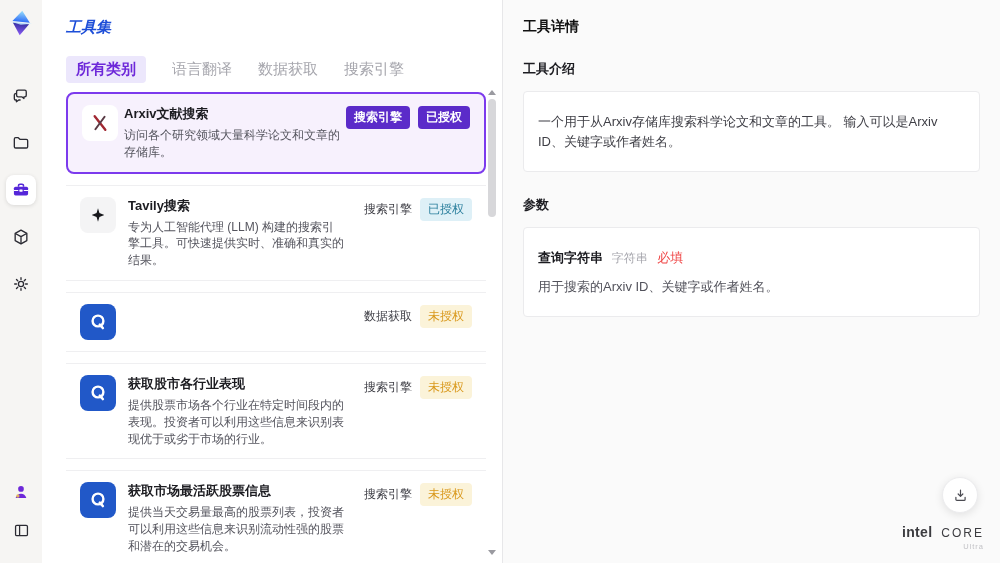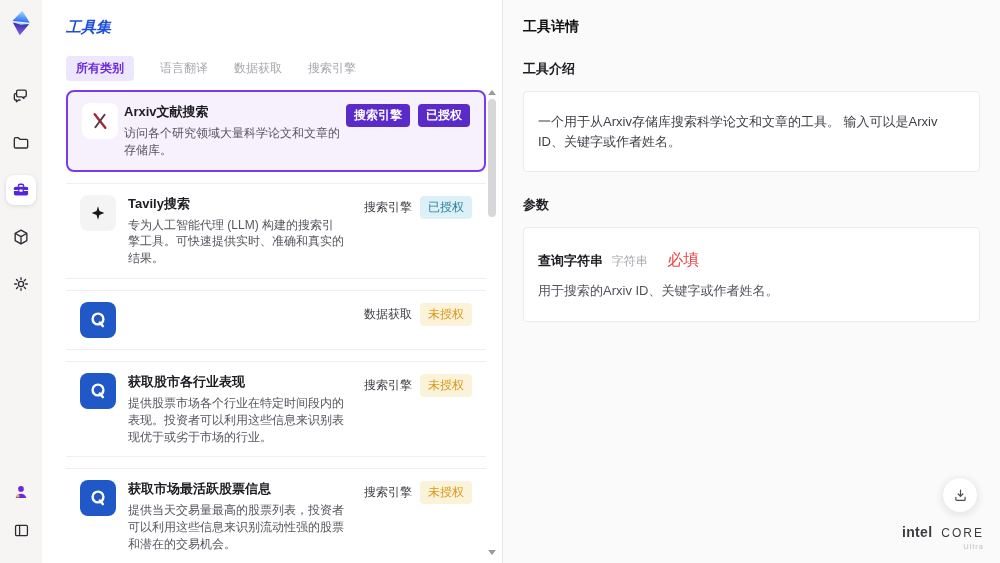--- a/index.html
+++ b/index.html
@@ -10,21 +10,21 @@
   .rail { width:42px; background:#f6f5f3; display:flex; flex-direction:column; align-items:center; padding:9px 0 10px; flex-shrink:0; }
   .rail .logo { width:28px; height:28px; margin-bottom:44px; }
   .rail-btn { width:30px; height:30px; display:flex; align-items:center; justify-content:center; border-radius:8px; margin-bottom:17px; cursor:pointer; }
   .rail-btn.active { background:#fff; box-shadow:0 1px 4px rgba(0,0,0,.12); }
   .rail-spacer { flex:1; }
   .rail-btn.bottom { margin-bottom:8px; }
 
   
   .left-panel { width:460px; flex-shrink:0; background:#fff; padding:18px 16px 0 24px; position:relative; }
   .panel-title { font-size:15px; font-weight:700; color:#1d4ed8;font-style:italic; }
-  .tabs { display:flex; gap:26px; margin-top:19px; font-size:12px; }
+  .tabs { display:flex; gap:26px; margin-top:19px; font-size:15px; }
   .tab { color:#a6a6ad; cursor:pointer; padding:4px 0; white-space:nowrap; }
   .tab.active { background:#ece7fc; color:#6d28d9; font-weight:700; padding:4px 10px; border-radius:4px; }
 
   .tool-list { margin-top:9px; width:420px; height:466px; overflow:hidden; }
   .tool-card { display:flex; gap:12px; padding:11px 14px; background:#fff; margin-bottom:11px;
                border-top:1px solid #efeff1; border-bottom:1px solid #efeff1; cursor:pointer; }
   .tool-card.selected { border:2px solid #7c3aed; background:#f7f1fd; border-radius:8px;gap:6px; }
   .tool-icon { width:36px; height:36px; border-radius:8px; background:#f4f4f5; flex-shrink:0;
                display:flex; align-items:center; justify-content:center; overflow:hidden; }
   .tool-icon.tile-white { background:#fff; }
@@ -46,21 +46,21 @@
   .arr.down { border-top:5px solid #9a9aa0; margin-top:auto; }
   .thumb { width:8px; height:118px; background:#d7d7da; border-radius:4px; margin-top:4px; }
 
   
   .right-panel { flex:1; background:#fafafa; border-left:1px solid #e7e7e9; padding:18px 20px; position:relative; }
   .detail-title { font-size:14px; font-weight:700; color:#111; }
   .section-heading { font-size:13px; font-weight:700; color:#1c1c21; margin-top:24px; }
   .info-box { background:#fff; border:1px solid #ebebed; border-radius:4px; margin-top:13px; padding:20px 14px; font-size:13px; color:#3f3f46; line-height:1.5; }
   .param-name { font-size:13px; font-weight:700; color:#1c1c21; }
   .param-type { font-size:12px; color:#a4a4ab; margin-left:5px; }
-  .param-required { font-size:16px; color:#ef4444; margin-left:16px; }
+  .param-required { font-size:13px; color:#ef4444; margin-left:6px; }
   .param-desc { margin-top:9px; font-size:13px; color:#52525b; }
 
   
   .fab { position:absolute; right:22px; bottom:50px; width:36px; height:36px; border-radius:50%;
          background:#fff; border:1px solid #ececee; box-shadow:0 2px 8px rgba(0,0,0,.10);
          display:flex; align-items:center; justify-content:center; cursor:pointer; }
   .brand { position:absolute; right:16px; bottom:12px; text-align:right; color:#3c3c40; }
   .brand .intel { font-size:14px; font-weight:700; letter-spacing:.3px; }
   .brand .core { font-size:12px; font-weight:400; letter-spacing:2px; margin-left:9px; }
   .brand .ultra { display:block; font-size:7.5px; color:#c2c2c6; letter-spacing:1px; margin-top:1px; }

